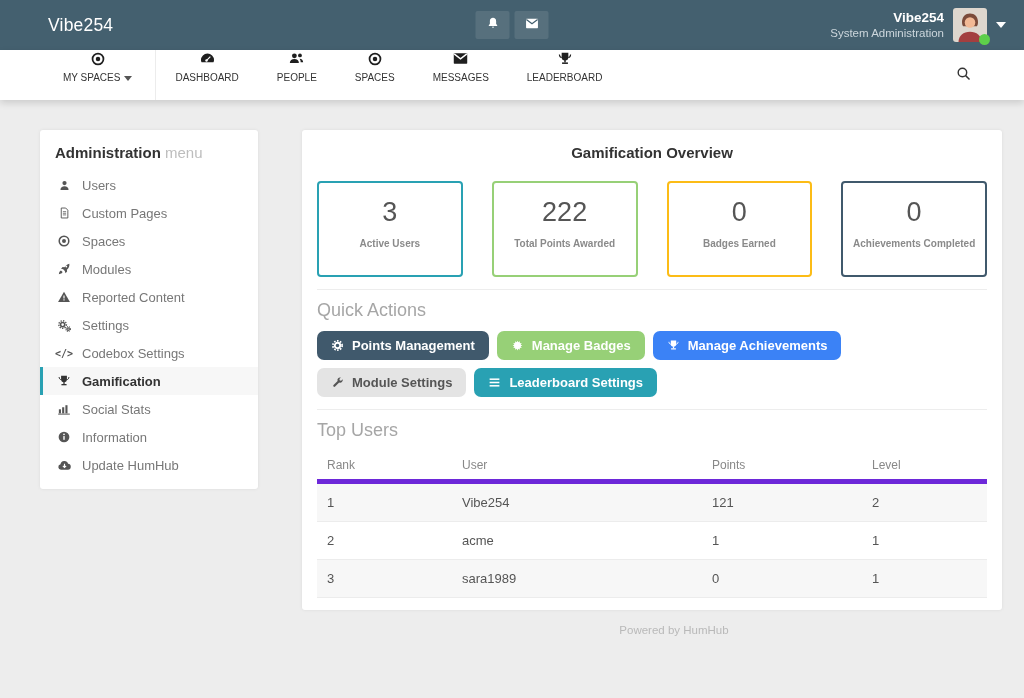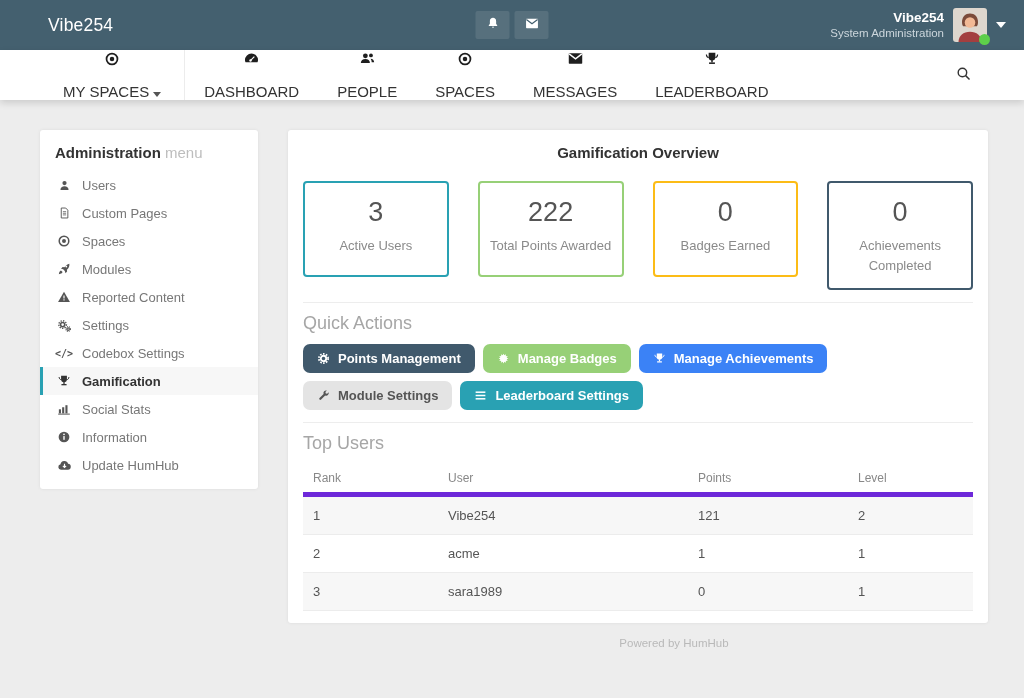--- a/index.html
+++ b/index.html
@@ -23,50 +23,50 @@
   .avatar-wrap svg { border-radius:3px; display:block; }
   .status-dot { position:absolute; right:-3px; bottom:-3px; width:11px; height:11px;
                 border-radius:50%; background:#5ecf4a; }
   .caret { color:#fff; display:flex; }
 
   
   .navbar { height:50px; background:#fff; display:flex; align-items:stretch;
             box-shadow:0 3px 7px rgba(0,0,0,.14); position:relative; z-index:2;
             padding-left:40px; }
   .nav-item { display:flex; flex-direction:column; align-items:center;
-              justify-content:space-between; gap:5px; padding:0 19px; color:#333;
-              font-size:15px; cursor:pointer; white-space:nowrap; }
+              justify-content:flex-start; gap:5px; padding:0 19px; color:#333;
+              font-size:10px; cursor:pointer; white-space:nowrap; }
   .nav-item.first { padding:0 23px; border-right:1px solid #ececec; }
   .nav-item .ni-icon { height:17px; display:flex; align-items:flex-end; color:#1f1f1f; }
   .nav-label { display:flex; align-items:center; gap:4px; }
   .nav-search { margin-left:auto; align-self:center; margin-right:52px;
                 background:none; border:none; color:#333; cursor:pointer; display:flex; }
 
   
-  .content { display:flex; gap:30px; padding:30px 40px 0; align-items:flex-start; }
+  .content { display:flex; gap:44px; padding:30px 40px 0; align-items:flex-start; }
   .panel { background:#fff; box-shadow:0 0 3px #d9d9d9; border-radius:3px; }
 
   .sidebar { width:218px; flex:none; padding:14px 0 10px; }
   .sidebar-title { padding:0 15px 10px; font-size:15px; font-weight:bold; color:#333; }
   .sidebar-title .suffix { color:#bdbdbd; font-weight:normal; }
   .side-item { display:flex; align-items:center; gap:9px; padding:6.5px 15px 6.5px 12px;
                border-left:3px solid transparent; color:#777; font-size:13px; cursor:pointer; }
   .side-item .si-icon { width:18px; color:#555; display:flex; justify-content:center; }
   .side-item.active { background:#f7f7f7; border-left-color:#29a1b3; color:#333; font-weight:bold; }
   .side-item.active .si-icon { color:#333; }
   .code-glyph { font-family:"DejaVu Sans Mono", monospace; font-size:10px; font-weight:bold; }
 
   .main { width:700px; flex:none; padding:14px 15px 12px; }
   .main-title { font-size:15px; font-weight:bold; color:#333; margin:0 0 20px;text-align:center; }
 
   .stats-row { display:flex; gap:29px; align-items:flex-start; }
   .stat-card { flex:1; border:2px solid; border-radius:4px; text-align:center;
                padding:14px 6px 12px; min-height:96px; }
   .stat-value { font-size:27px; color:#555; }
-  .stat-label { font-size:13px; color:#8a8a8a; margin-top:8px; line-height:1.55; }
+  .stat-label { font-size:10px; color:#8a8a8a; margin-top:8px; line-height:1.55;font-weight:bold; }
   .b-teal{border-color:#29a1b3} .b-green{border-color:#97d077}
   .b-yellow{border-color:#fcbc16} .b-slate{border-color:#40596c}
 
   hr.divider { border:none; border-top:1px solid #ededed; margin:12px 0 10px; }
   .section-title { font-size:18px; color:#a6a6a6; font-weight:normal; margin:0 0 10px; }
 
   .qa-row { display:flex; flex-wrap:wrap; gap:8px; max-width:680px; }
   .qa-btn { display:inline-flex; align-items:center; gap:8px; border:none; border-radius:7px;
             padding:7px 14px; font-size:13px; font-weight:bold; color:#fff;
             font-family:inherit; cursor:pointer; }

